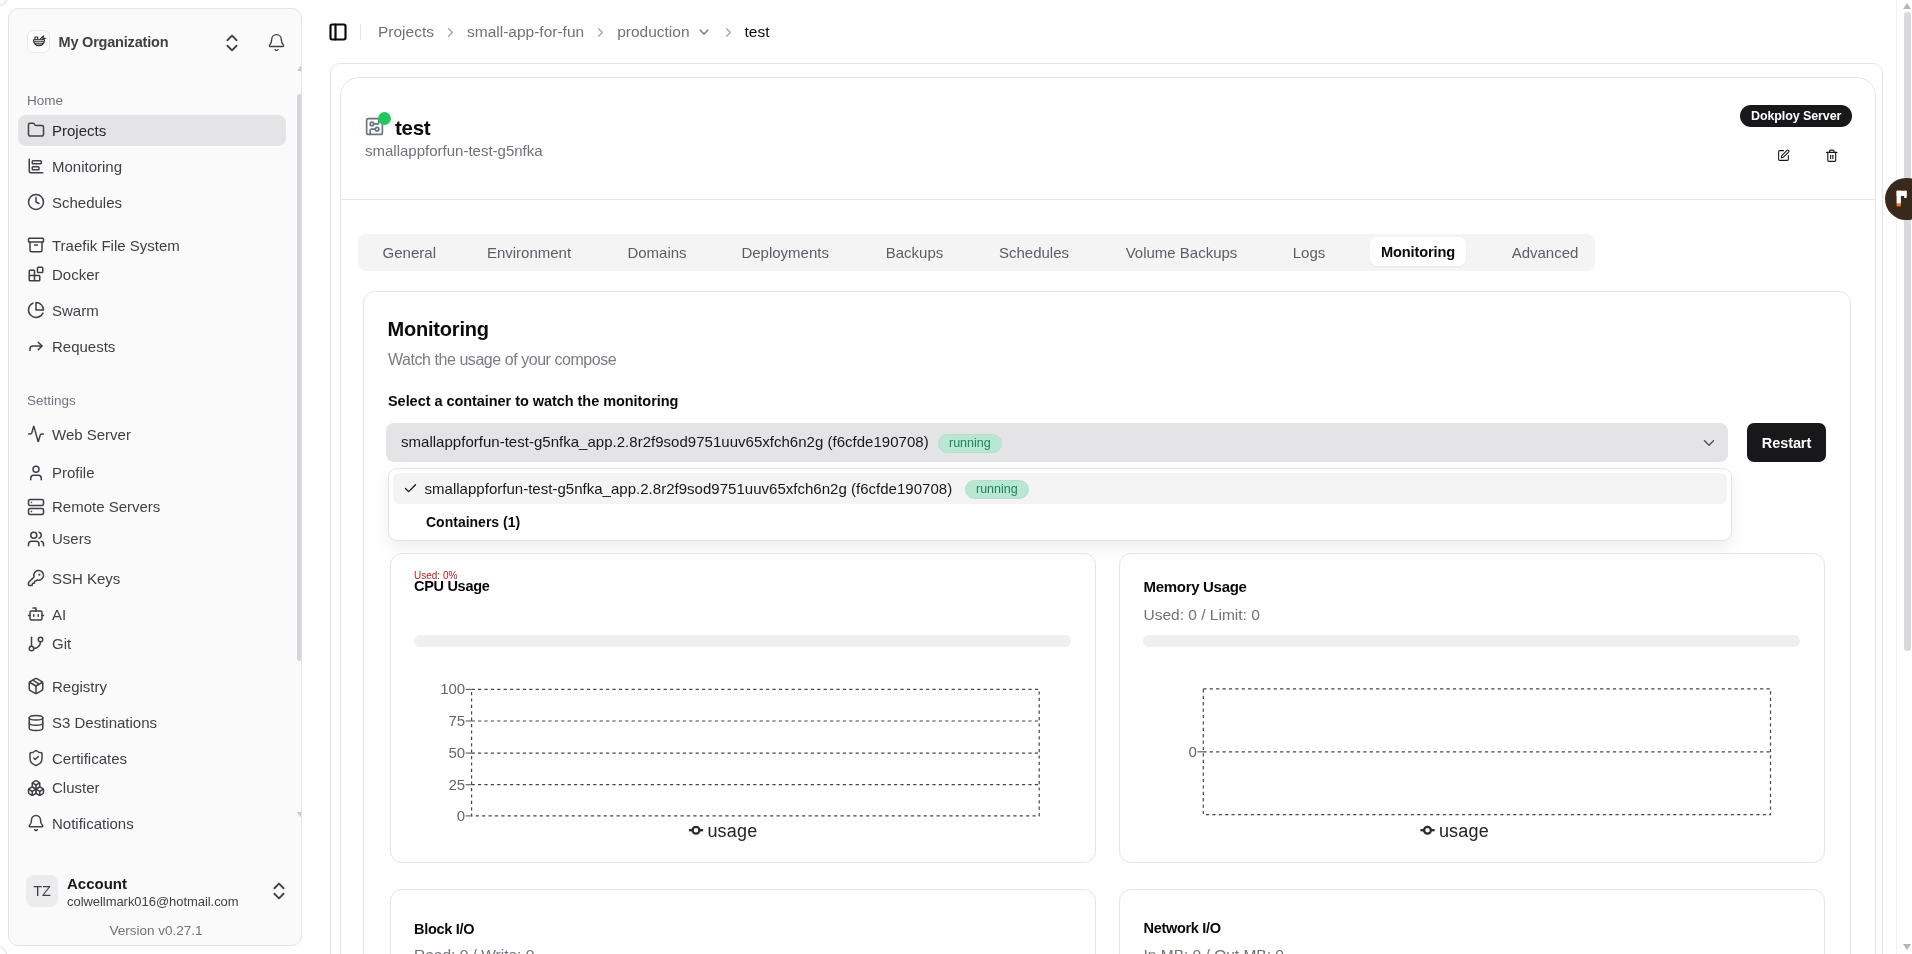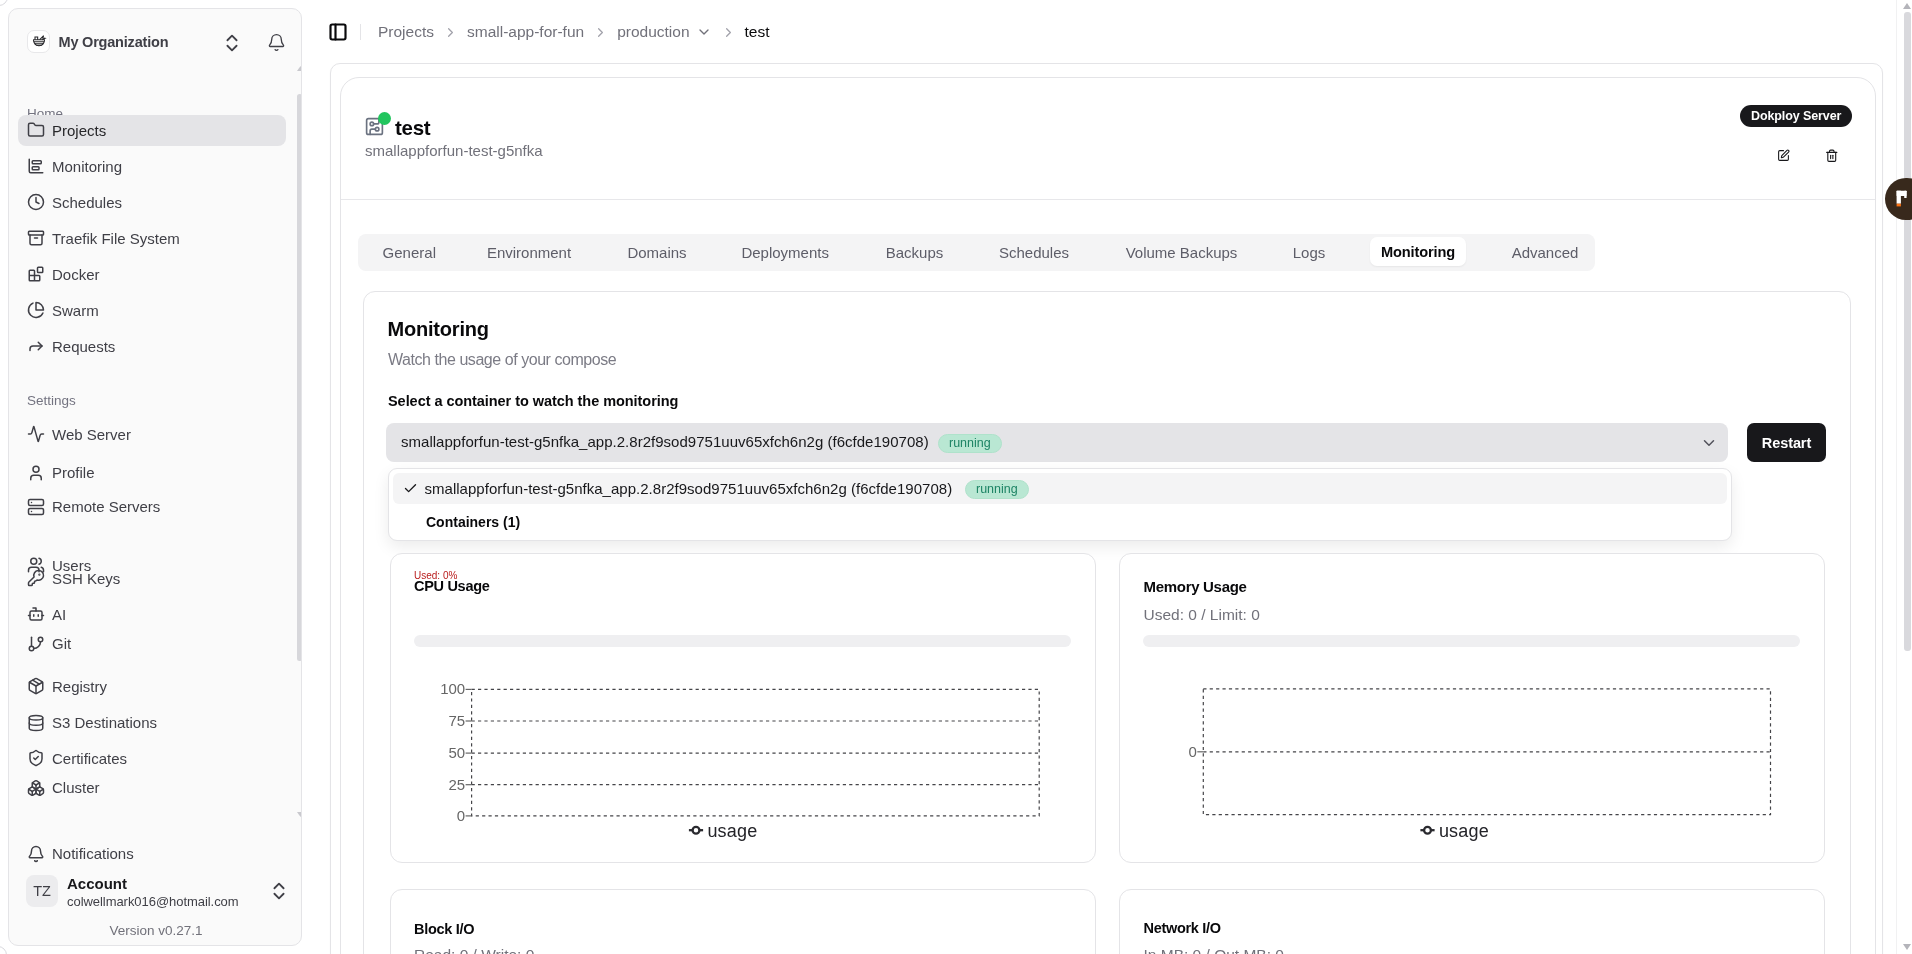--- a/index.html
+++ b/index.html
@@ -38,21 +38,21 @@
           <path d="m7 9 5-5 5 5"></path>
         </svg>
       </div>
   <div class="abs" id="topbell" style="left:257.5px;top:24px;color:#3f3f46">
         <svg width="19" height="19" viewBox="0 0 24 24" fill="none" stroke="currentColor" stroke-width="1.7" stroke-linecap="round" stroke-linejoin="round">
           <path d="M10.268 21a2 2 0 0 0 3.464 0"></path>
           <path d="M3.262 15.326A1 1 0 0 0 4 17h16a1 1 0 0 0 .74-1.673C19.41 13.956 18 12.499 18 8A6 6 0 0 0 6 8c0 4.499-1.41 5.956-2.738 7.326"></path>
         </svg>
       </div>
 
-  <div class="abs" style="left:18px;top:97px;font-size:13.5px;color:#737380">Home</div>
+  <div class="abs" style="left:18px;top:84px;font-size:13.5px;color:#737380">Home</div>
   <div id="navhome">
         <div class="abs" style="left:9px;top:105.5px;width:268px;height:31px;border-radius:8px;background:#e4e4e7;display:flex;align-items:center;padding-left:9px;color:#3f3f46">
           <svg width="18" height="18" viewBox="0 0 24 24" fill="none" stroke="currentColor" stroke-width="2" stroke-linecap="round" stroke-linejoin="round">
             <path d="M20 20a2 2 0 0 0 2-2V8a2 2 0 0 0-2-2h-7.9a2 2 0 0 1-1.69-.9L9.6 3.9A2 2 0 0 0 7.93 3H4a2 2 0 0 0-2 2v13a2 2 0 0 0 2 2Z"></path>
           </svg>
           <span style="margin-left:7px;font-size:15px;color:#27272a">Projects</span>
         </div>
         <div class="abs" style="left:9px;top:141.5px;width:268px;height:31px;border-radius:8px;display:flex;align-items:center;padding-left:9px;color:#3f3f46">
           <svg width="18" height="18" viewBox="0 0 24 24" fill="none" stroke="currentColor" stroke-width="2" stroke-linecap="round" stroke-linejoin="round">
             <path d="M3 3v16a2 2 0 0 0 2 2h16"></path>
@@ -61,21 +61,21 @@
           </svg>
           <span style="margin-left:7px;font-size:15px;color:#3f3f46">Monitoring</span>
         </div>
         <div class="abs" style="left:9px;top:177.5px;width:268px;height:31px;border-radius:8px;display:flex;align-items:center;padding-left:9px;color:#3f3f46">
           <svg width="18" height="18" viewBox="0 0 24 24" fill="none" stroke="currentColor" stroke-width="2" stroke-linecap="round" stroke-linejoin="round">
             <circle cx="12" cy="12" r="10"></circle>
             <polyline points="12 6 12 12 16 14"></polyline>
           </svg>
           <span style="margin-left:7px;font-size:15px;color:#3f3f46">Schedules</span>
         </div>
-        <div class="abs" style="left:9px;top:213.5px;width:268px;height:31px;border-radius:8px;display:flex;align-items:center;padding-left:9px;color:#3f3f46">
+        <div class="abs" style="left:9px;top:213.5px;width:268px;height:31px;border-radius:8px;display:flex;align-items:flex-end;padding-left:9px;color:#3f3f46">
           <svg width="18" height="18" viewBox="0 0 24 24" fill="none" stroke="currentColor" stroke-width="2" stroke-linecap="round" stroke-linejoin="round">
             <rect width="20" height="5" x="2" y="3" rx="1"></rect>
             <path d="M4 8v11a2 2 0 0 0 2 2h12a2 2 0 0 0 2-2V8"></path>
             <path d="M10 12h4"></path>
           </svg>
           <span style="margin-left:7px;font-size:15px;color:#3f3f46">Traefik File System</span>
         </div>
         <div class="abs" style="left:9px;top:249.5px;width:268px;height:31px;border-radius:8px;display:flex;align-items:center;padding-left:9px;color:#3f3f46">
           <svg width="18" height="18" viewBox="0 0 24 24" fill="none" stroke="currentColor" stroke-width="2" stroke-linecap="round" stroke-linejoin="round">
             <rect width="7" height="7" x="14" y="3" rx="1"></rect>
@@ -115,21 +115,21 @@
         </div>
         <div class="abs" style="left:9px;top:482px;width:268px;height:31px;border-radius:8px;display:flex;align-items:center;padding-left:9px;color:#3f3f46">
           <svg width="18" height="18" viewBox="0 0 24 24" fill="none" stroke="currentColor" stroke-width="2" stroke-linecap="round" stroke-linejoin="round">
             <rect width="20" height="8" x="2" y="2" rx="2" ry="2"></rect>
             <rect width="20" height="8" x="2" y="14" rx="2" ry="2"></rect>
             <line x1="6" x2="6.01" y1="6" y2="6"></line>
             <line x1="6" x2="6.01" y1="18" y2="18"></line>
           </svg>
           <span style="margin-left:7px;font-size:15px;color:#3f3f46">Remote Servers</span>
         </div>
-        <div class="abs" style="left:9px;top:534px;width:268px;height:31px;border-radius:8px;display:flex;align-items:flex-end;padding-left:9px;color:#3f3f46">
+        <div class="abs" style="left:9px;top:521px;width:268px;height:31px;border-radius:8px;display:flex;align-items:flex-start;padding-left:9px;color:#3f3f46">
           <svg width="18" height="18" viewBox="0 0 24 24" fill="none" stroke="currentColor" stroke-width="2" stroke-linecap="round" stroke-linejoin="round">
             <path d="M16 21v-2a4 4 0 0 0-4-4H6a4 4 0 0 0-4 4v2"></path>
             <circle cx="9" cy="7" r="4"></circle>
             <path d="M22 21v-2a4 4 0 0 0-3-3.87"></path>
             <path d="M16 3.13a4 4 0 0 1 0 7.75"></path>
           </svg>
           <span style="margin-left:7px;font-size:15px;color:#3f3f46">Users</span>
         </div>
         <div class="abs" style="left:9px;top:553.5px;width:268px;height:31px;border-radius:8px;display:flex;align-items:center;padding-left:9px;color:#3f3f46">
           <svg width="18" height="18" viewBox="0 0 24 24" fill="none" stroke="currentColor" stroke-width="2" stroke-linecap="round" stroke-linejoin="round">
@@ -192,21 +192,21 @@
             <path d="m17 16.5-5-3"></path>
             <path d="m17 16.5 4.74-2.85"></path>
             <path d="M17 16.5v5.17"></path>
             <path d="M7.97 4.42A2 2 0 0 0 7 6.13v4.37l5 3 5-3V6.13a2 2 0 0 0-.97-1.71l-3-1.8a2 2 0 0 0-2.06 0l-3 1.8Z"></path>
             <path d="M12 8 7.26 5.15"></path>
             <path d="m12 8 4.74-2.85"></path>
             <path d="M12 13.5V8"></path>
           </svg>
           <span style="margin-left:7px;font-size:15px;color:#3f3f46">Cluster</span>
         </div>
-        <div class="abs" style="left:9px;top:836px;width:268px;height:31px;border-radius:8px;display:flex;align-items:flex-start;padding-left:9px;color:#3f3f46">
+        <div class="abs" style="left:9px;top:792px;width:268px;height:31px;border-radius:8px;display:flex;align-items:flex-end;padding-left:9px;color:#3f3f46">
           <svg width="18" height="18" viewBox="0 0 24 24" fill="none" stroke="currentColor" stroke-width="2" stroke-linecap="round" stroke-linejoin="round">
             <path d="M10.268 21a2 2 0 0 0 3.464 0"></path>
             <path d="M3.262 15.326A1 1 0 0 0 4 17h16a1 1 0 0 0 .74-1.673C19.41 13.956 18 12.499 18 8A6 6 0 0 0 6 8c0 4.499-1.41 5.956-2.738 7.326"></path>
           </svg>
           <span style="margin-left:7px;font-size:15px;color:#3f3f46">Notifications</span>
         </div>
       </div>
 
   <div class="abs" style="left:287.5px;top:57px">
         <svg width="7" height="5" viewBox="0 0 7 5">

